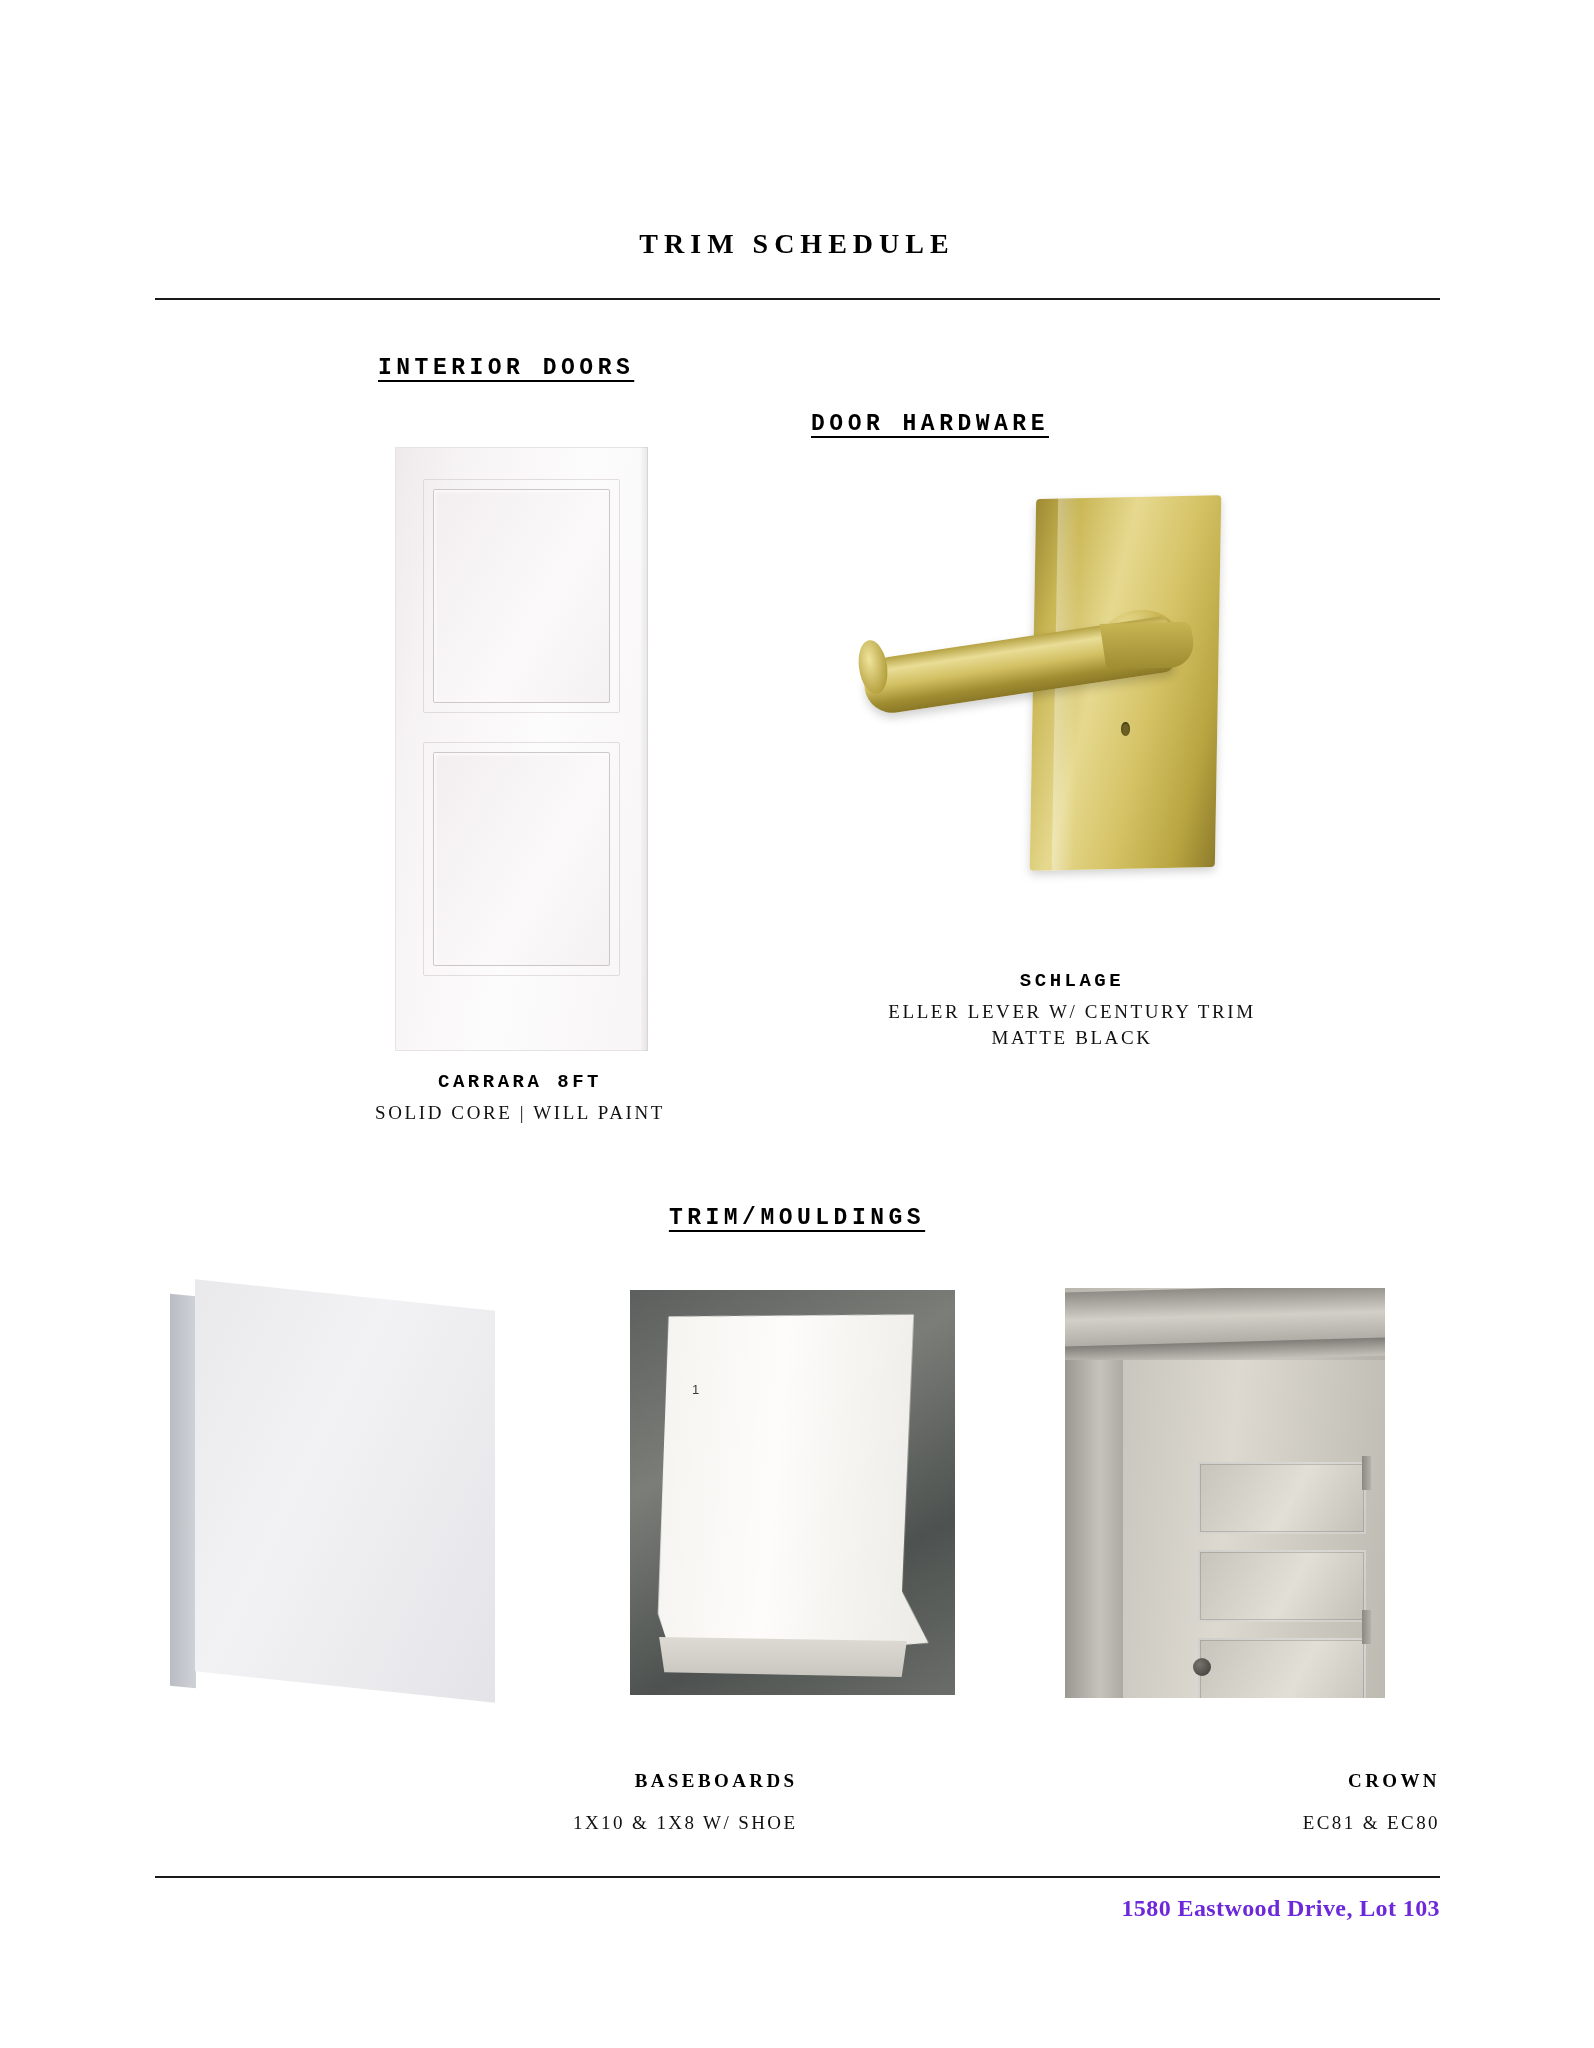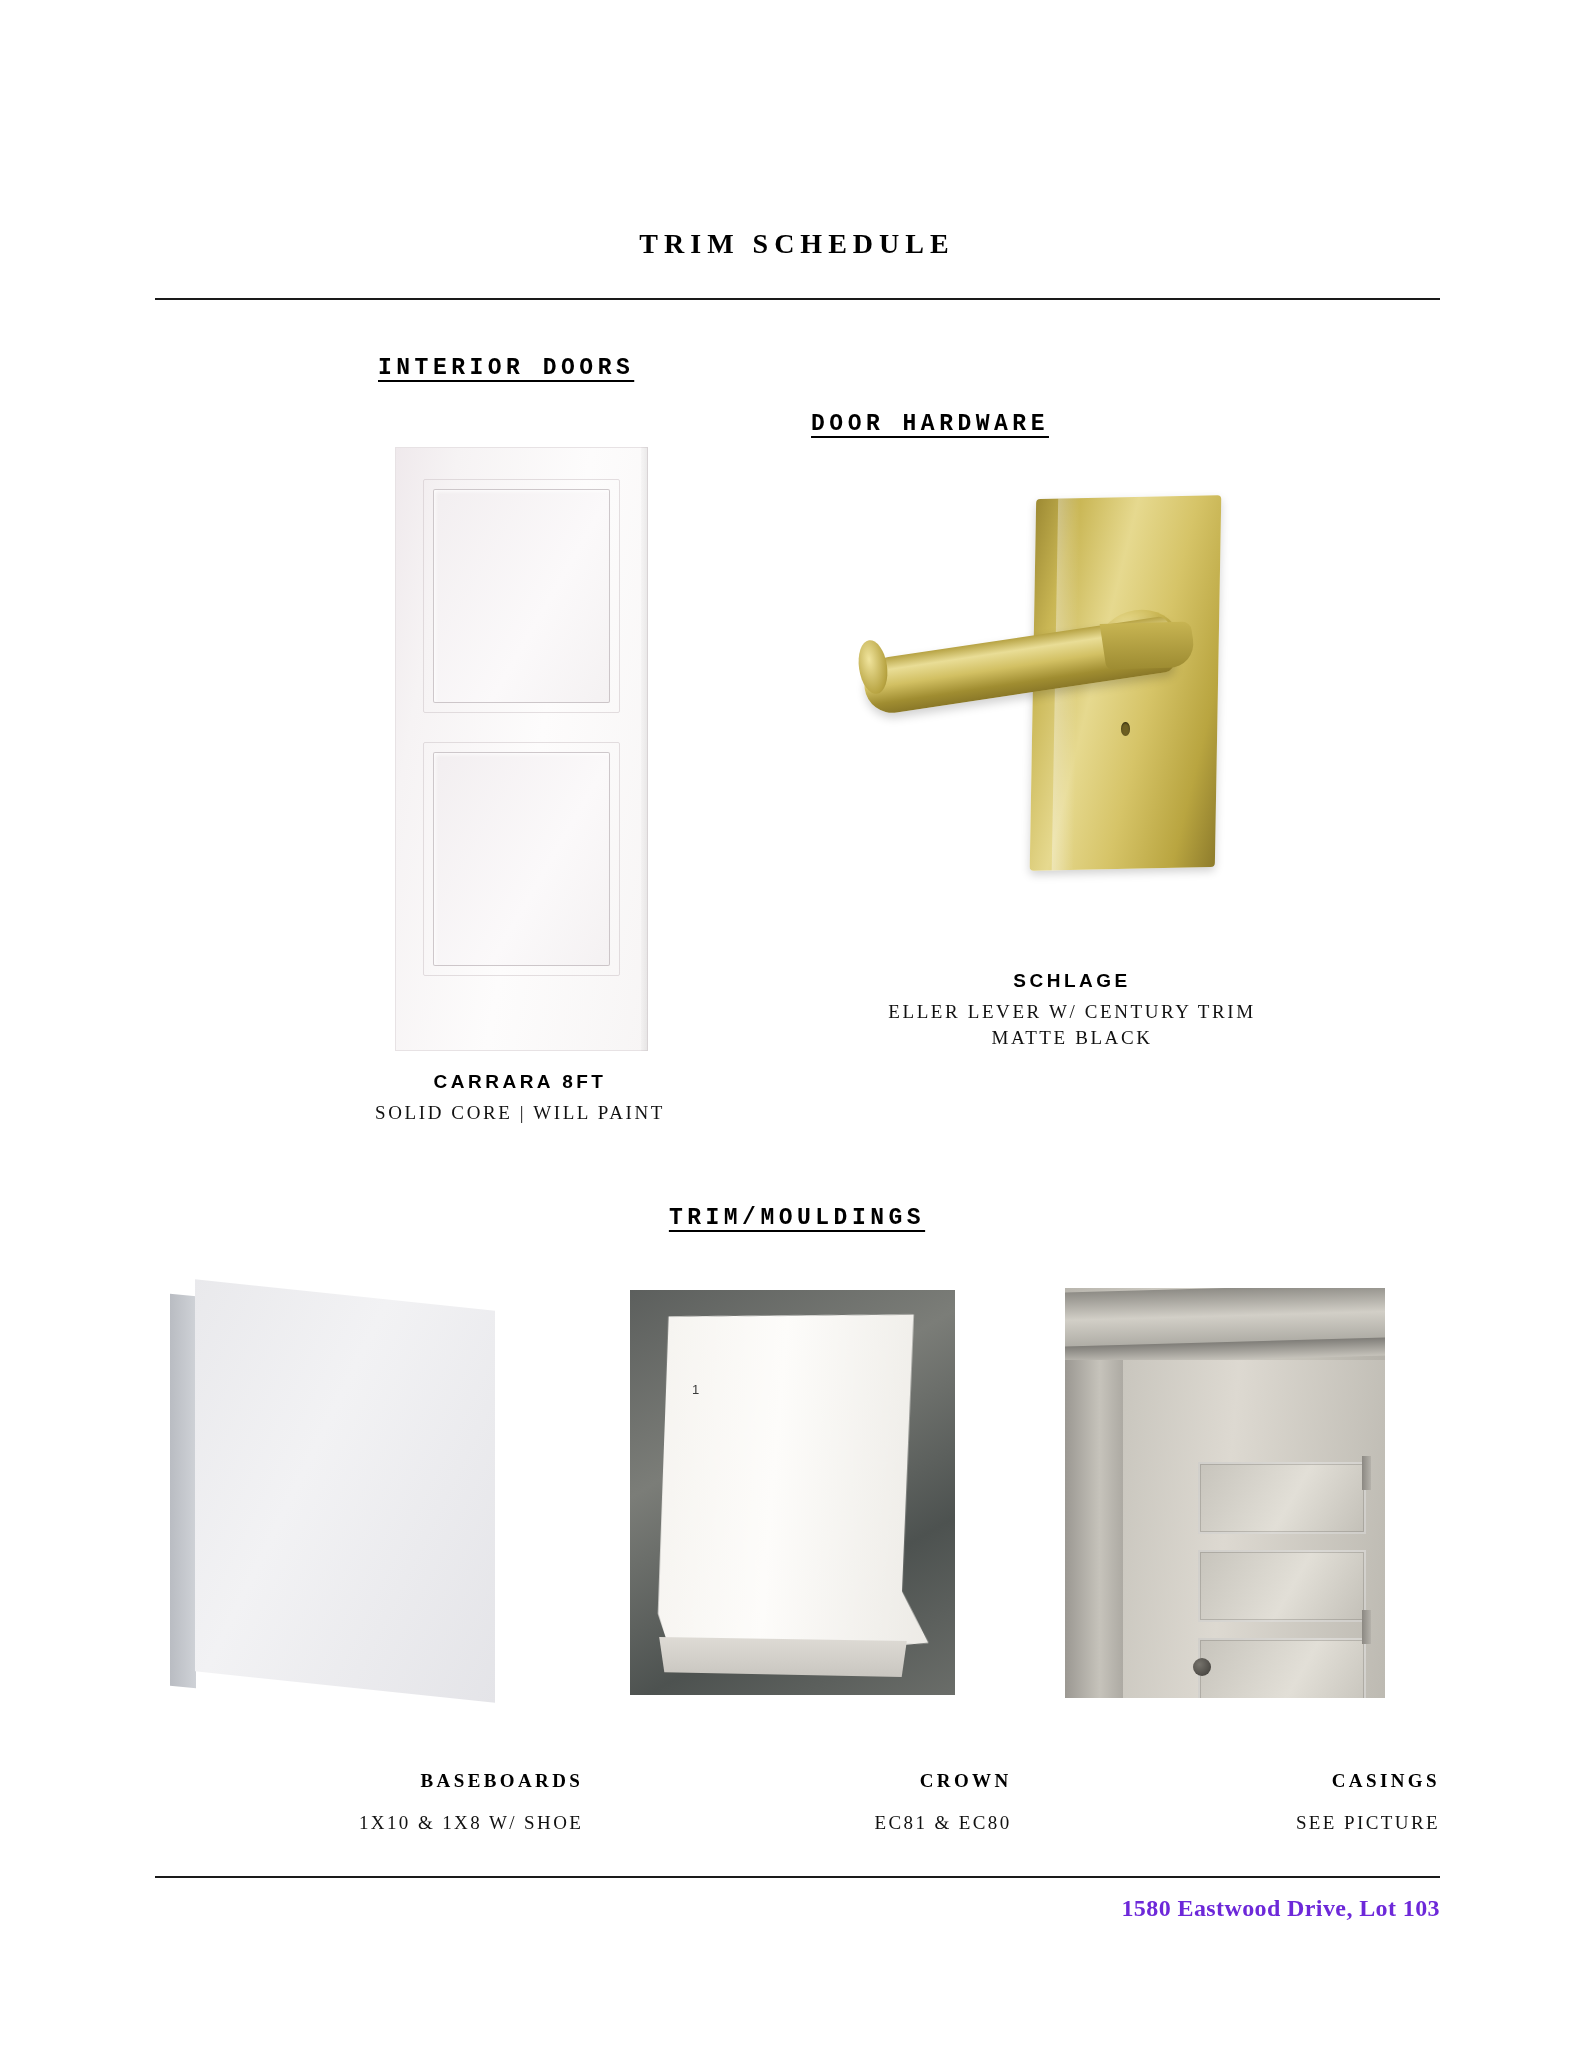--- a/index.html
+++ b/index.html
@@ -74,21 +74,21 @@
     text-decoration: underline;
     text-underline-offset: 6px;
     white-space: nowrap;
   }
   .head-doors   { top: 355px; left: 378px; }
   .head-hw      { top: 411px; left: 930px; transform: translateX(-50%); }
   .head-trim    { top: 1205px; left: 797px; transform: translateX(-50%); }
 
   
   .caption-title {
-    font-family: Liberation Sans, sans-serif;
+    font-family: Liberation Mono, monospace;
     font-weight: bold;
     font-size: 19px;
     letter-spacing: 3.5px;
     color: #000;
     text-align: center;
     white-space: nowrap;
   }
   .caption-sub {
     font-family: "Liberation Serif", serif;
     font-size: 19px;
@@ -461,22 +461,18 @@
 
   <div class="trim-caps">
     <div class="trim-cap">
       <div class="t">BASEBOARDS</div>
       <div class="s">1X10 &amp; 1X8 W/ SHOE</div>
     </div>
     <div class="trim-cap">
       <div class="t">CROWN</div>
       <div class="s">EC81 &amp; EC80</div>
     </div>
-    <div class="trim-cap">
-      <div class="t">CASINGS</div>
-      <div class="s">SEE PICTURE</div>
-    </div>
   </div>
 
   <div class="rule-bottom"></div>
   <div class="footer">1580 Eastwood Drive, Lot 103</div>
 
 </div>
 
 </body></html>

